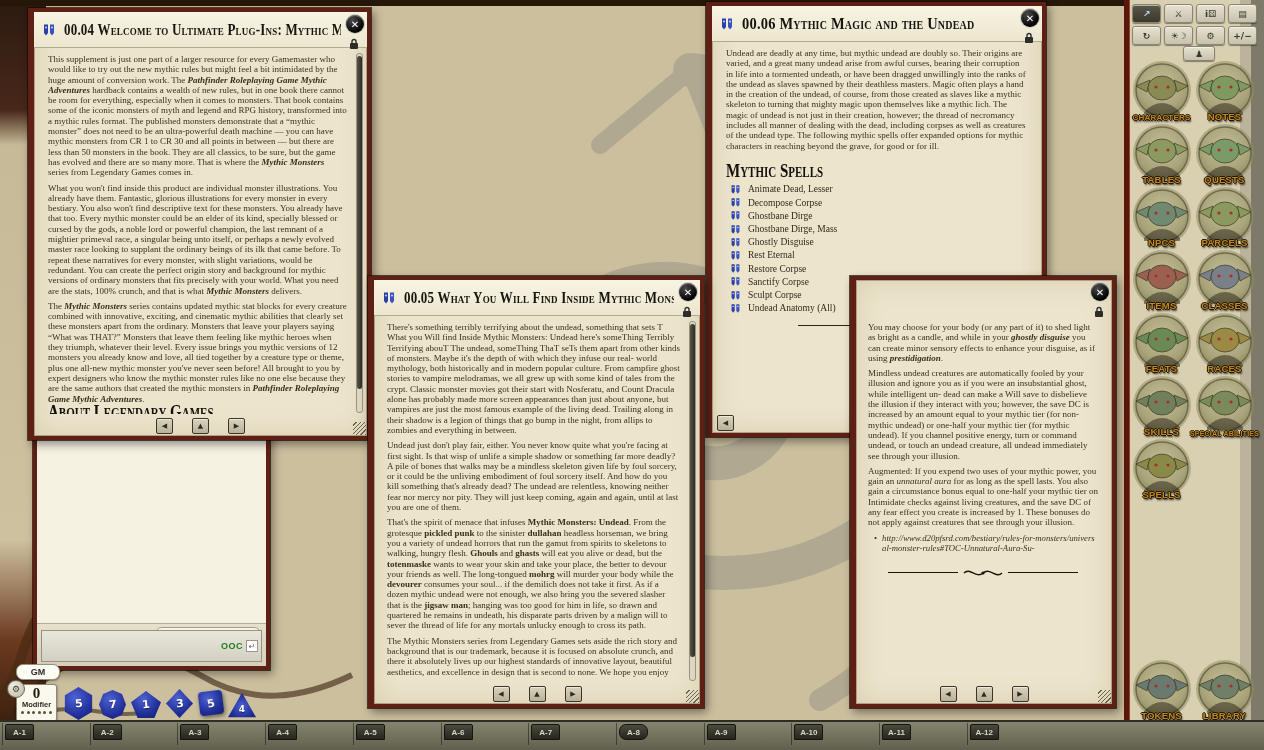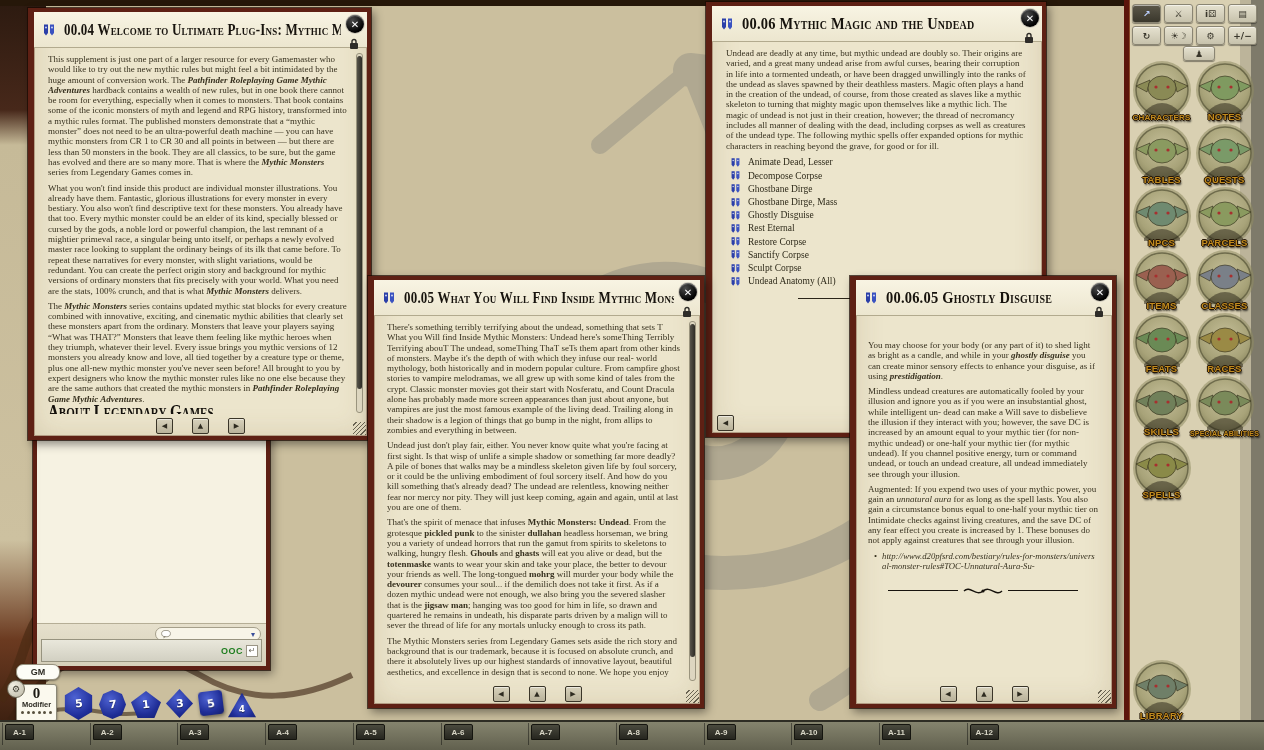--- a/index.html
+++ b/index.html
@@ -42,21 +42,21 @@
   .head-display{font:700 15px "Liberation Serif",serif;font-variant:small-caps;color:#14110c;
       display:inline-block;transform:scaleY(1.25);transform-origin:left center;}
   
   #win1{left:28px;top:8px;width:333px;height:424px;z-index:3;}
   #win1 .win-body{left:14px;right:20px;top:42px;bottom:22px;}
   #win2{left:368px;top:276px;width:326px;height:424px;z-index:3;}
   #win2 .win-body{left:13px;right:20px;top:42px;bottom:26px;}
   #win3{left:706px;top:2px;width:330px;height:427px;z-index:2;}
   #win3 .win-body{left:14px;right:16px;top:42px;bottom:18px;}
   #win4{left:850px;top:276px;width:256px;height:424px;z-index:4;}
-  #win4 .win-body{left:12px;right:14px;top:42px;bottom:30px;margin-top:18px;}
+  #win4 .win-body{left:12px;right:14px;top:42px;bottom:30px;}
   .clipped-head{position:absolute;bottom:-7px;left:0;}
   
   #spell-list{margin-top:3px;}
   .spell-row{display:flex;align-items:center;height:13.2px;font-size:9.5px;color:#2e2a1a;}
   .spell-row .link-icon{margin:0 7px 0 4px;}
   .spell-label{white-space:nowrap;}
   .rule{width:156px;margin:10px auto 0 auto;border-top:1px solid #2a2418;}
   
   .ref{display:flex;font-size:8.7px;font-style:italic;line-height:10px;margin:2px 0 0 6px;}
   .ref .bullet{margin-right:5px;font-style:normal;}
@@ -66,21 +66,21 @@
   #chat{left:33px;top:130px;width:229px;height:532px;z-index:1;position:absolute;
         background:#f5f1e1;border:4px solid #5e2014;outline:1px solid rgba(25,8,2,.7);
         box-shadow:3px 4px 9px rgba(0,0,0,.4);}
   #chat-log{position:absolute;inset:4px 4px 44px 4px;background:#f6f2e2;}
   #chat-foot{position:absolute;left:0;right:0;bottom:0;height:42px;background:linear-gradient(#e6e0cc,#d6d0ba);
         border-top:1px solid #b5ae96;}
   #chat-dd{position:absolute;right:5px;top:3px;width:106px;height:14px;border-radius:7px;
         background:#f8f5e8;border:1px solid #a59f8a;display:flex;align-items:center;
         padding:0 5px;box-sizing:border-box;justify-content:space-between;}
   #chat-dd .caret{color:#3a4f9a;font:8px "DejaVu Sans",sans-serif;}
-  #chat-input{position:absolute;left:4px;right:4px;bottom:4px;height:23px;
+  #chat-input{position:absolute;left:4px;right:4px;bottom:4px;height:32px;
         background:linear-gradient(#e9e7db,#d2d0c2);border:1px solid #97937f;
         display:flex;align-items:center;justify-content:flex-end;padding:0 3px;box-sizing:border-box;gap:3px;}
   #ooc{color:#1e7d1e;font:700 9px "Liberation Sans",sans-serif;letter-spacing:.5px;}
   #ret{color:#6b675a;font:8px "DejaVu Sans",sans-serif;background:#fff;border:1px solid #9a9585;
         width:10px;height:10px;display:flex;align-items:center;justify-content:center;}
   
   #gm-pill{position:absolute;left:16px;top:664px;width:42px;height:14px;border-radius:7px;z-index:6;
         background:#fdfdf6;border:1px solid #97927e;display:flex;align-items:center;justify-content:center;
         font:700 9px "Liberation Sans",sans-serif;color:#2c2a22;box-shadow:0 1px 2px #0006;}
   #mod-box{position:absolute;left:16px;top:684px;width:39px;height:36px;z-index:6;background:#fbf9ee;
@@ -240,20 +240,21 @@
   </div>
   <div class="closebtn">✕</div>
   <span class="lock">
     <svg width="10" height="12" viewBox="0 0 10 12">
         <rect x="1" y="5" width="8" height="6" rx="1" fill="#2e2c28"></rect>
         <path d="M3 5V3.5a2 2 0 0 1 4 0V5" stroke="#2e2c28" fill="none" stroke-width="1.4"></path>
       </svg>
   </span>
   <div class="win-body">
     <p>Undead are deadly at any time, but mythic undead are doubly so. Their origins are varied, and a great many undead arise from awful curses, bearing their corruption in life into a tormented undeath, or have been dragged unwillingly into the ranks of the undead as slaves spawned by their deathless masters. Magic often plays a hand in the creation of the undead, of course, from those created as slaves like a mythic skeleton to turning that mighty magic upon themselves like a mythic lich. The magic of undead is not just in their creation, however; the thread of necromancy includes all manner of dealing with the dead, including corpses as well as creatures of the undead type. The following mythic spells offer expanded options for mythic characters in reaching beyond the grave, for good or for ill.</p>
+    <div style="margin-top:12px;"><span class="head-display">Mythic Spells</span></div>
     <div id="spell-list">
         <div class="spell-row">
     <span class="link-icon">
       <svg width="11" height="11" viewBox="0 0 14 14">
               <path d="M2 1.5h4v8.5l-2 2.5-2-2.5z" fill="#2b3fa8"></path>
               <path d="M8 1.5h4v8.5l-2 2.5-2-2.5z" fill="#3a52c0"></path>
               <circle cx="4" cy="4.5" r="1" fill="#cfd6f2"></circle>
               <circle cx="10" cy="4.5" r="1" fill="#cfd6f2"></circle>
             </svg>
     </span>
@@ -396,31 +397,20 @@
     </div>
   <div class="navrow">
     <div class="navbtn">◀</div>
     <div class="navbtn">▲</div>
     <div class="navbtn">▶</div>
   </div>
   <div class="grip"></div>
 </div>
 
 <div id="win4" class="win t-lg">
-  <div class="tbar">
-    <span class="link-icon">
-      <svg width="14" height="14" viewBox="0 0 14 14">
-          <path d="M2 1.5h4v8.5l-2 2.5-2-2.5z" fill="#2b3fa8"></path>
-          <path d="M8 1.5h4v8.5l-2 2.5-2-2.5z" fill="#3a52c0"></path>
-          <circle cx="4" cy="4.5" r="1" fill="#cfd6f2"></circle>
-          <circle cx="10" cy="4.5" r="1" fill="#cfd6f2"></circle>
-        </svg>
-    </span>
-    <span class="win-title">00.06.05 Ghostly Disguise</span>
-  </div>
   <div class="closebtn">✕</div>
   <span class="lock">
     <svg width="10" height="12" viewBox="0 0 10 12">
         <rect x="1" y="5" width="8" height="6" rx="1" fill="#2e2c28"></rect>
         <path d="M3 5V3.5a2 2 0 0 1 4 0V5" stroke="#2e2c28" fill="none" stroke-width="1.4"></path>
       </svg>
   </span>
   <div class="win-body">
     <p>You may choose for your body (or any part of it) to shed light as bright as a candle, and while in your <b><i>ghostly disguise</i></b> you can create minor sensory effects to enhance your disguise, as if using <b><i>prestidigation</i></b>.</p>
     <p>Mindless undead creatures are automatically fooled by your illusion and ignore you as if you were an insubstantial ghost, while intelligent un- dead can make a Will save to disbelieve the illusion if they interact with you; however, the save DC is increased by an amount equal to your mythic tier (for non-mythic undead) or one-half your mythic tier (for mythic undead). If you channel positive energy, turn or command undead, or touch an undead creature, all undead immediately see through your illusion.</p>
@@ -496,21 +486,21 @@
     </div>
     <div class="tab" style="left: 355.8px;">
       <span>A-5</span>
     </div>
     <div class="tab" style="left: 443.5px;">
       <span>A-6</span>
     </div>
     <div class="tab" style="left: 531.2px;">
       <span>A-7</span>
     </div>
-    <div class="tab" style="left: 618.9px;">
+    <div class="tab" style="left: 618.9px; border-radius: 7px;">
       <span>A-8</span>
     </div>
     <div class="tab" style="left: 706.6px;">
       <span>A-9</span>
     </div>
     <div class="tab" style="left: 794.3px;">
       <span>A-10</span>
     </div>
     <div class="tab" style="left: 882px;">
       <span>A-11</span>
@@ -736,20 +726,36 @@
         <ellipse cx="30" cy="28" rx="14" ry="12"></ellipse>
         <path class="shade" d="M12 52 Q30 34 48 52 L48 55 H12 Z"></path>
         <circle cx="24" cy="27" r="1.6" fill="#a82f2f" stroke="none"></circle>
         <circle cx="36" cy="27" r="1.6" fill="#a82f2f" stroke="none"></circle>
       </g>
     </svg>
     <span class="gob-label">Spells</span>
   </div>
     </div>
   <div id="sidebar-bottom">
+      <div class="gob-cell" style="--ac: #6a7a70;">
+    <svg viewBox="0 0 60 60">
+      <circle cx="30" cy="30" r="29" fill="#8f8d62" opacity=".55"></circle>
+      <circle cx="30" cy="30" r="26" fill="url(#medgrad)"></circle>
+      <circle cx="30" cy="30" r="26" fill="none" stroke="#5f5d3e" stroke-width="1.5" opacity=".8"></circle>
+      <g class="gob">
+        <polygon points="4,26 18,20 15,32"></polygon>
+        <polygon points="56,26 42,20 45,32"></polygon>
+        <ellipse cx="30" cy="28" rx="14" ry="12"></ellipse>
+        <path class="shade" d="M12 52 Q30 34 48 52 L48 55 H12 Z"></path>
+        <circle cx="24" cy="27" r="1.6" fill="#a82f2f" stroke="none"></circle>
+        <circle cx="36" cy="27" r="1.6" fill="#a82f2f" stroke="none"></circle>
+      </g>
+    </svg>
+    <span class="gob-label">Tokens</span>
+  </div>
       <div class="gob-cell" style="--ac: #6f7f68;">
     <svg viewBox="0 0 60 60">
       <circle cx="30" cy="30" r="29" fill="#8f8d62" opacity=".55"></circle>
       <circle cx="30" cy="30" r="26" fill="url(#medgrad)"></circle>
       <circle cx="30" cy="30" r="26" fill="none" stroke="#5f5d3e" stroke-width="1.5" opacity=".8"></circle>
       <g class="gob">
         <polygon points="4,26 18,20 15,32"></polygon>
         <polygon points="56,26 42,20 45,32"></polygon>
         <ellipse cx="30" cy="28" rx="14" ry="12"></ellipse>
         <path class="shade" d="M12 52 Q30 34 48 52 L48 55 H12 Z"></path>

